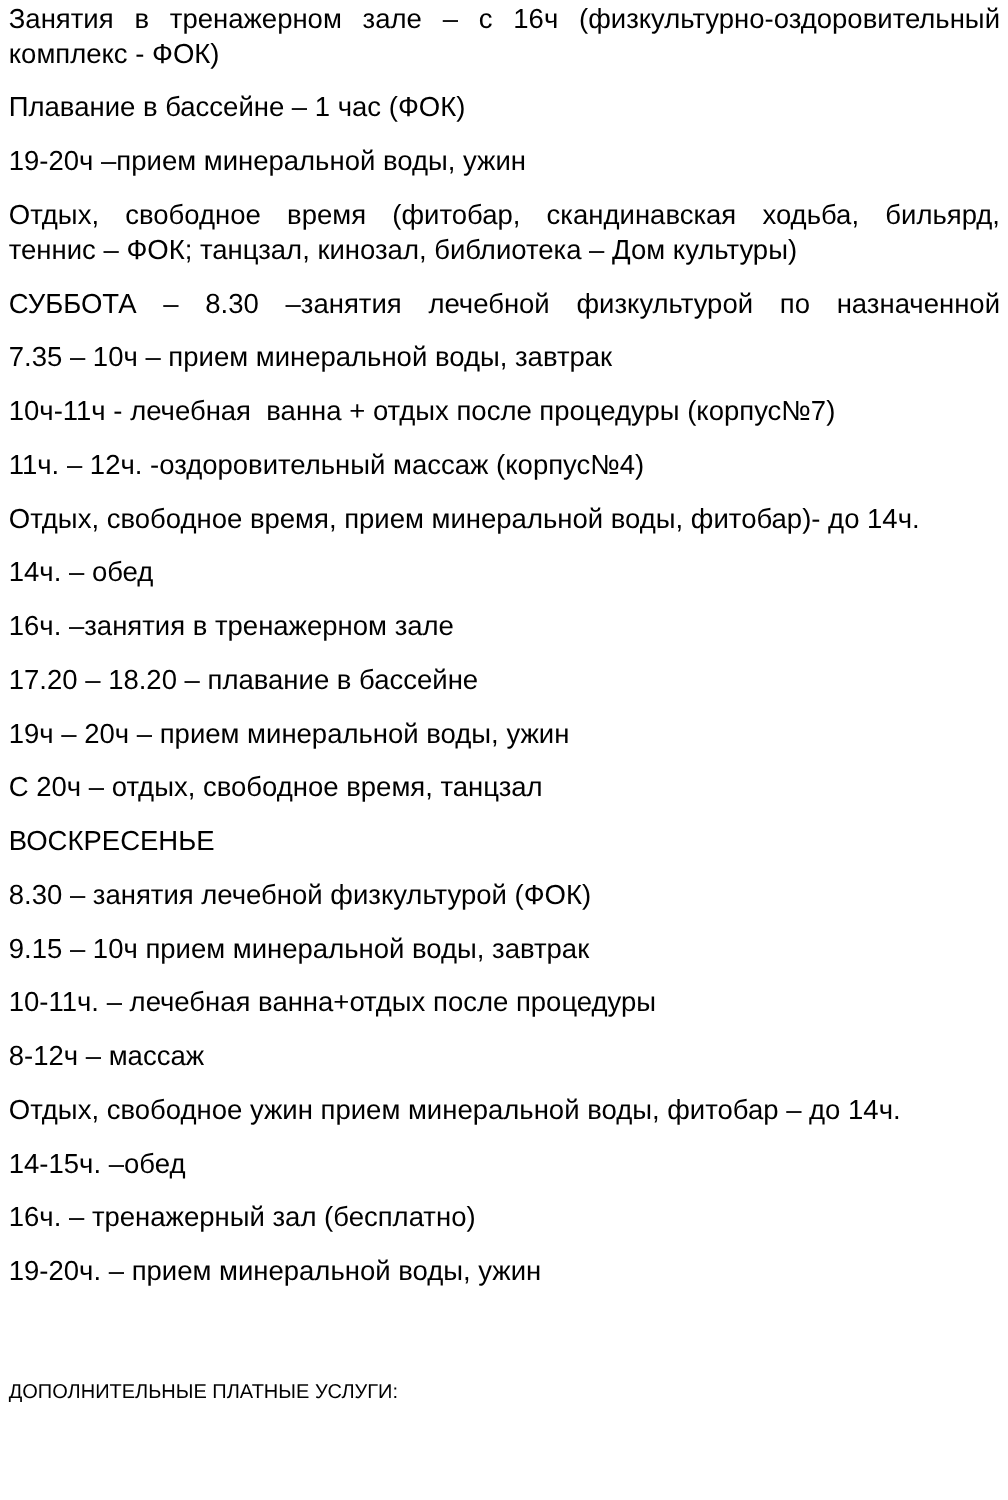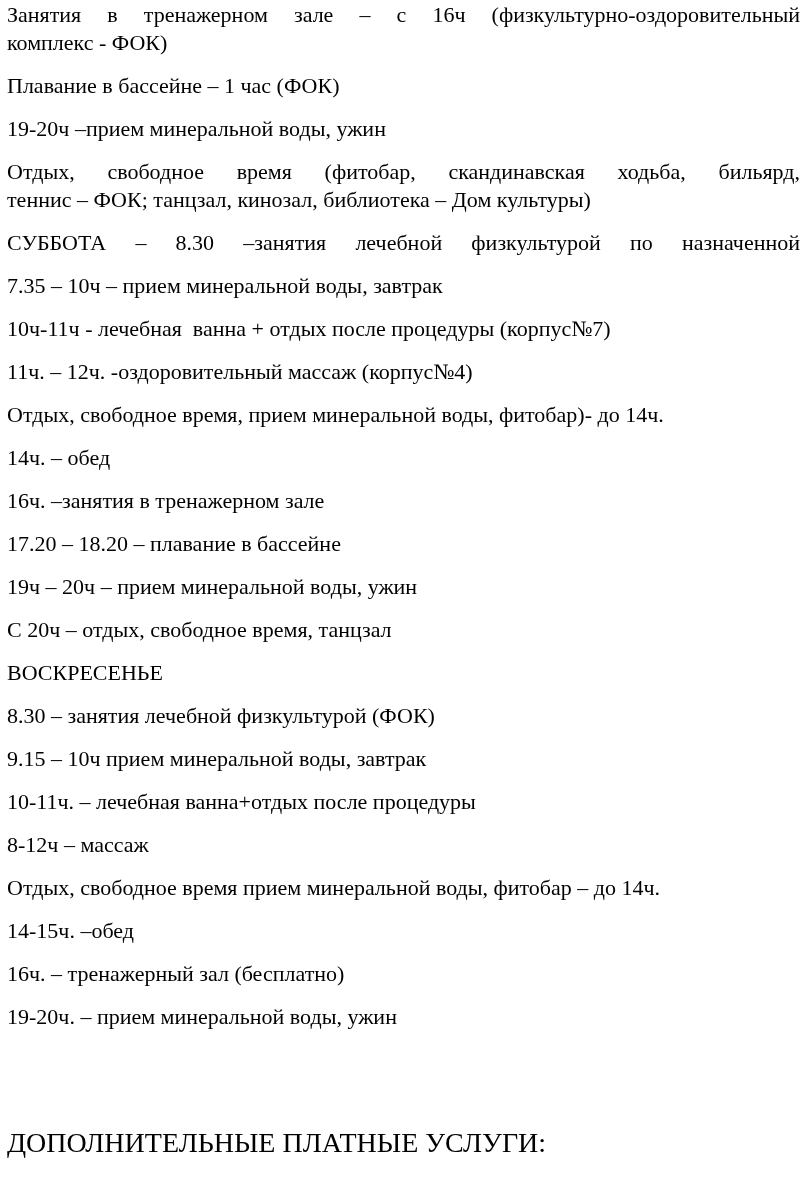--- a/index.html
+++ b/index.html
@@ -13,41 +13,41 @@
     box-sizing: border-box;
     overflow: hidden;
   }
   .page {
     box-sizing: border-box;
     width: 806px;
     height: 1200px;
     padding: 1px 6px 0 7px;
     background: #ffffff;
     color: #000000;
-    font-family: Liberation Serif, serif;
+    font-family: Liberation Sans, sans-serif;
     font-size: 22px;
     line-height: 28px;
   }
   .para {
     margin: 0 0 15px 0;
   }
   .line {
     white-space: pre-wrap;
     text-align: left;
   }
   
   .line.fill {
     text-align: justify;
     text-align-last: justify;
     text-justify: inter-word;
   }
   .para.heading {
-    font-size: 28px;
+    font-size: 16px;
     line-height: 30px;
-    margin-top: 97px;
+    margin-top: 68px;
     margin-bottom: 0;
   }
 </style>
 </head>
 <body>
 
 <main class="page">
     <div class="para">
       <div class="line fill">Занятия в тренажерном зале – с 16ч (физкультурно-оздоровительный</div>
       <div class="line">комплекс - ФОК)</div>
@@ -101,21 +101,21 @@
     <div class="para">
       <div class="line">9.15 – 10ч прием минеральной воды, завтрак</div>
     </div>
     <div class="para">
       <div class="line">10-11ч. – лечебная ванна+отдых после процедуры</div>
     </div>
     <div class="para">
       <div class="line">8-12ч – массаж</div>
     </div>
     <div class="para">
-      <div class="line">Отдых, свободное время прием минеральной воды, фитобар – до 14ч.</div>
+      <div class="line">Отдых, свободное ужин прием минеральной воды, фитобар – до 14ч.</div>
     </div>
     <div class="para">
       <div class="line">14-15ч. –обед</div>
     </div>
     <div class="para">
       <div class="line">16ч. – тренажерный зал (бесплатно)</div>
     </div>
     <div class="para">
       <div class="line">19-20ч. – прием минеральной воды, ужин</div>
     </div>

